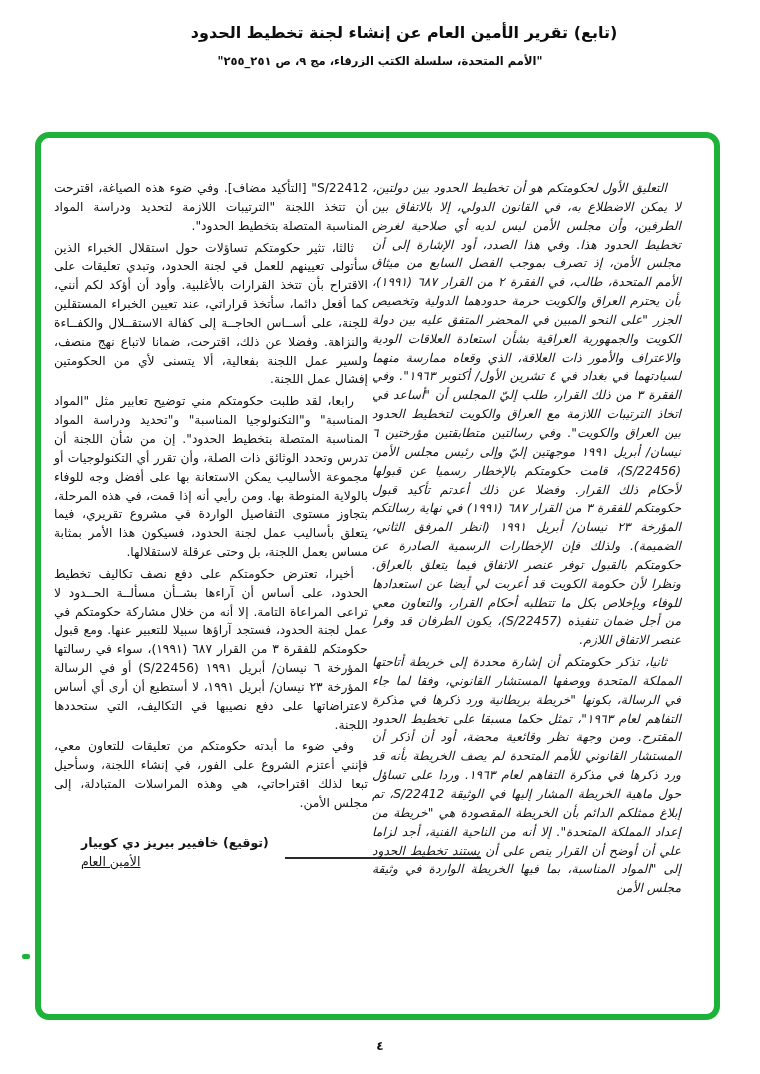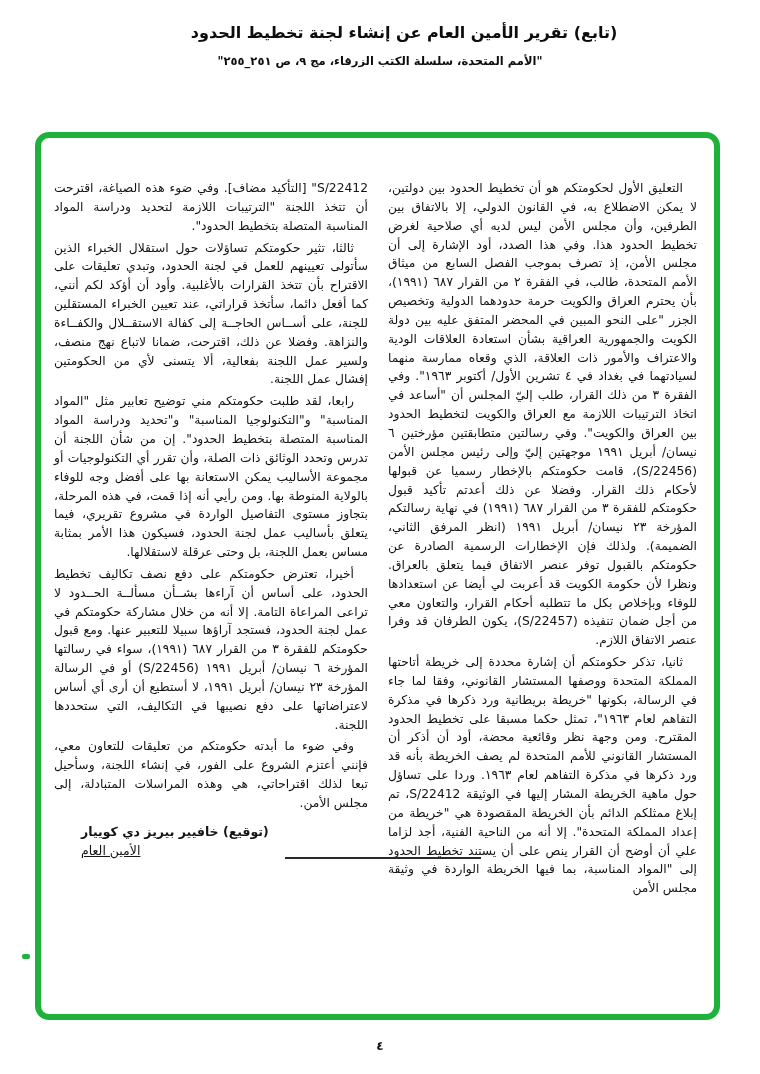--- a/index.html
+++ b/index.html
@@ -59,30 +59,30 @@
   
   .col {
     position: absolute;
     direction: rtl;
     text-align: justify;
     text-justify: inter-word;
     font-size: 12.3px;
     line-height: 18.85px;
     color: #141414;
   }
-  .col-right { left: 388px; top: 179px; width: 309px; }
+  .col-right { left: 372px; top: 179px; width: 309px; font-style: italic; }
   .col-left  { left: 54px;  top: 179px; width: 314px; }
   .col p {
     margin: 0 0 3px 0;
     text-indent: 14px;
   }
   .col p.no-indent { text-indent: 0; }
   
   .signature {
-    margin-top: 9px;
+    margin-top: 20px;
     direction: rtl;
     text-align: left;
     padding-left: 27px;
     font-size: 12.5px;
     line-height: 19px;
     font-weight: bold;
   }
   .signature .sig-title { font-weight: normal; text-decoration: underline; }
   
   .footnote-divider {

